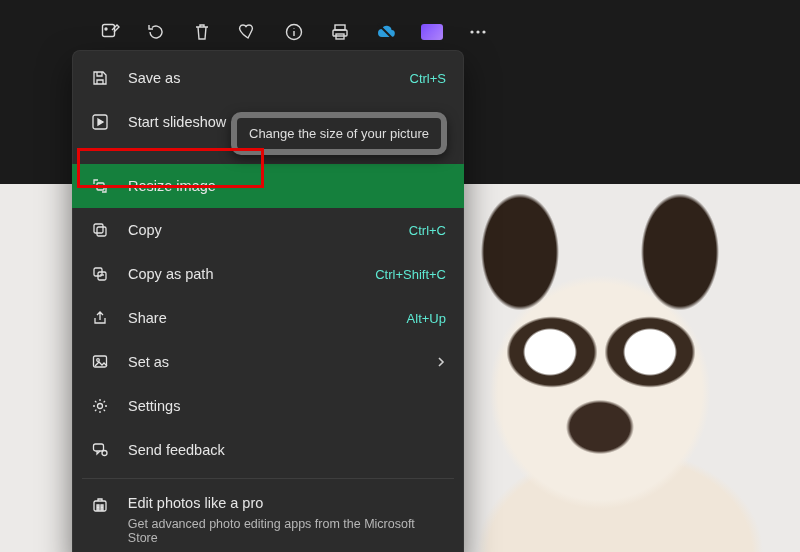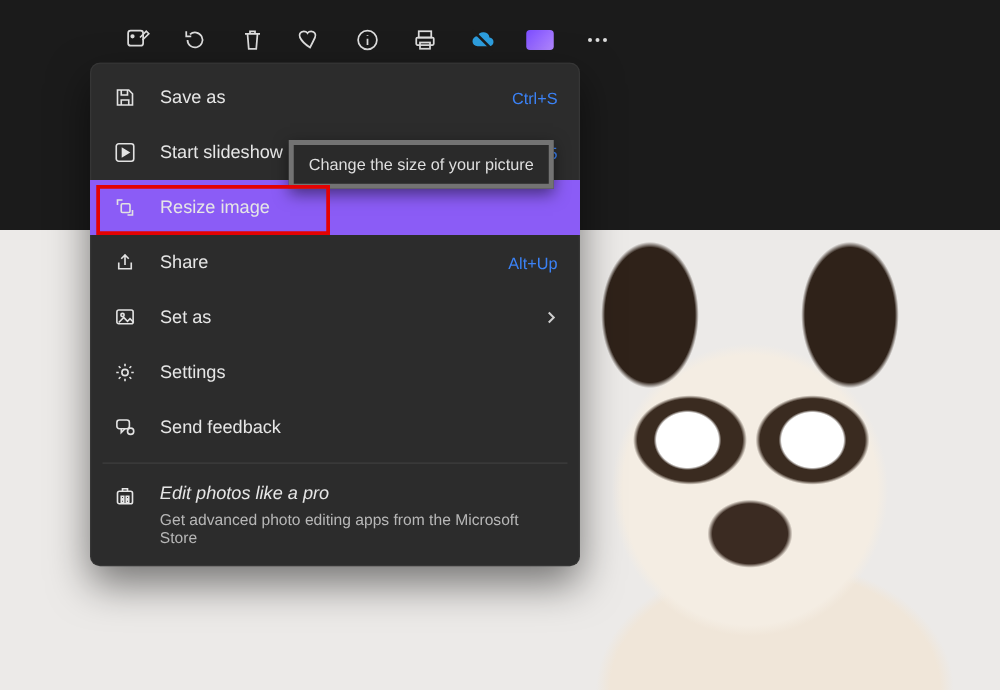--- a/index.html
+++ b/index.html
@@ -28,34 +28,34 @@
   }
   .menu {
     position:absolute; left:72px; top:50px; width:392px;
     background:#2c2c2c; border-radius:8px; padding:6px 0 10px 0;
     box-shadow:0 14px 32px rgba(0,0,0,.5), 0 0 0 1px rgba(255,255,255,.05) inset;
   }
   .mi {
     display:flex; align-items:center; height:44px; padding:0 18px;
     color:#e6e6e6; font-size:14.5px; cursor:pointer; position:relative;
   }
-  .mi:hover, .mi.hover { background:#8b5cf6; }
+  .mi:hover, .mi.hover { background:#15803d;margin-top:20px; }
   .mi .ic { width:20px; height:20px; margin-right:18px; display:flex; align-items:center; justify-content:center; color:#e2e2e2; }
   .mi .lbl { flex:1; }
-  .mi .sc { color:#3b82f6; font-size:13px; }
+  .mi .sc { color:#5eead4; font-size:13px; }
   .chev { color:#cfcfcf; font-size:14px; }
   .sep { height:1px; background:#3e3e3e; margin:6px 10px; }
   .promo { padding:10px 18px 6px 18px; display:flex; color:#e6e6e6; }
   .promo .ic { width:20px; height:20px; margin-right:18px; display:flex; align-items:center; justify-content:center; }
-  .promo-title { font-size:14.5px;font-style:italic; }
+  .promo-title { font-size:14.5px; }
   .promo-sub { font-size:12.5px; color:#b7b7b7; margin-top:6px; }
   .tooltip {
     position:absolute; left:231px; top:112px;
     background:#2a2a2a; color:#dedede; font-size:13px;
-    padding:8px 12px; border-radius:0; border:4px solid #737373;
+    padding:8px 12px; border-radius:10px; border:6px solid #737373;
     box-shadow:0 4px 12px rgba(0,0,0,.5); z-index:5;
   }
   .hl { position:absolute; left:77px; top:148px; width:187px; height:40px; border:3px solid #e40202; z-index:6; pointer-events:none; }
   svg { display:block; }
 </style>
 </head>
 <body>
 
 <div class="topbar"></div>
 
@@ -144,21 +144,42 @@
     <span class="ic">
       <svg width="18" height="18" viewBox="0 0 18 18" fill="none" stroke="currentColor" stroke-width="1.3">
           <path d="M3 7V3h4M15 11v4h-4"></path>
           <rect x="6" y="6" width="7" height="7" rx="1"></rect>
         </svg>
     </span>
     <span class="lbl">Resize image</span>
     <span class="sc"></span>
   </div>
 
-
+  <div class="mi">
+    <span class="ic">
+      <svg width="18" height="18" viewBox="0 0 18 18" fill="none" stroke="currentColor" stroke-width="1.3">
+          <rect x="3" y="3" width="9" height="9" rx="1.5"></rect>
+          <rect x="6" y="6" width="9" height="9" rx="1.5"></rect>
+        </svg>
+    </span>
+    <span class="lbl">Copy</span>
+    <span class="sc">Ctrl+C</span>
+  </div>
+
+  <div class="mi">
+    <span class="ic">
+      <svg width="18" height="18" viewBox="0 0 18 18" fill="none" stroke="currentColor" stroke-width="1.3">
+          <rect x="3" y="3" width="8" height="8" rx="1.5"></rect>
+          <rect x="7" y="7" width="8" height="8" rx="1.5"></rect>
+          <path d="M9 10l4 0"></path>
+        </svg>
+    </span>
+    <span class="lbl">Copy as path</span>
+    <span class="sc">Ctrl+Shift+C</span>
+  </div>
 
   <div class="mi">
     <span class="ic">
       <svg width="18" height="18" viewBox="0 0 18 18" fill="none" stroke="currentColor" stroke-width="1.3">
           <path d="M4 9v5h10V9M9 3v8M6 6l3-3 3 3"></path>
         </svg>
     </span>
     <span class="lbl">Share</span>
     <span class="sc">Alt+Up</span>
   </div>

